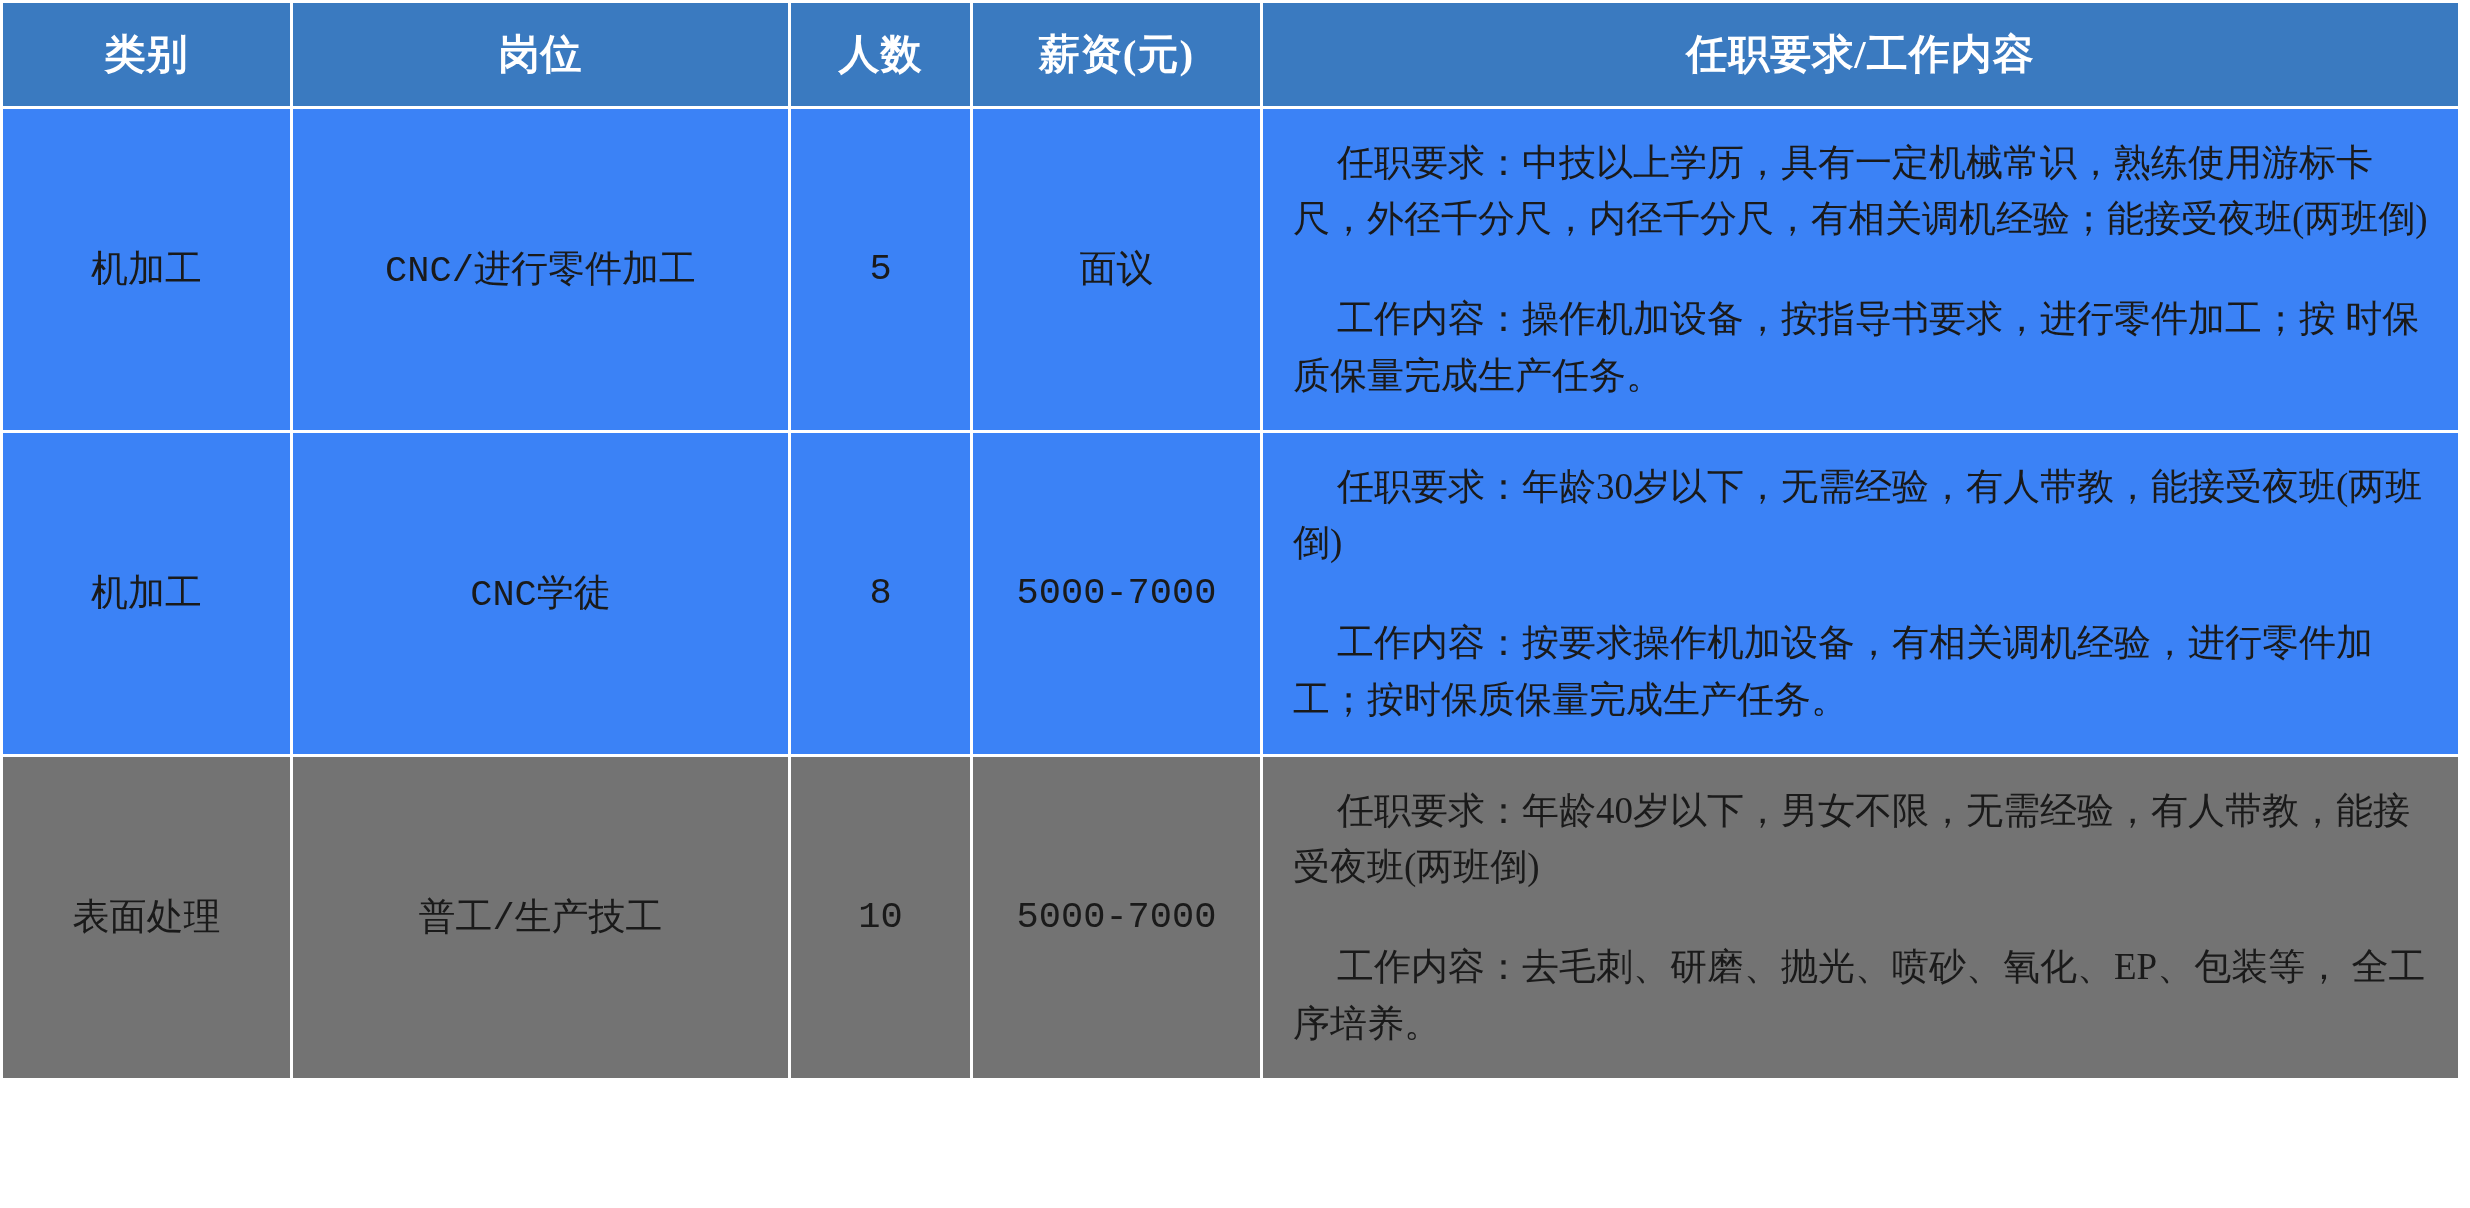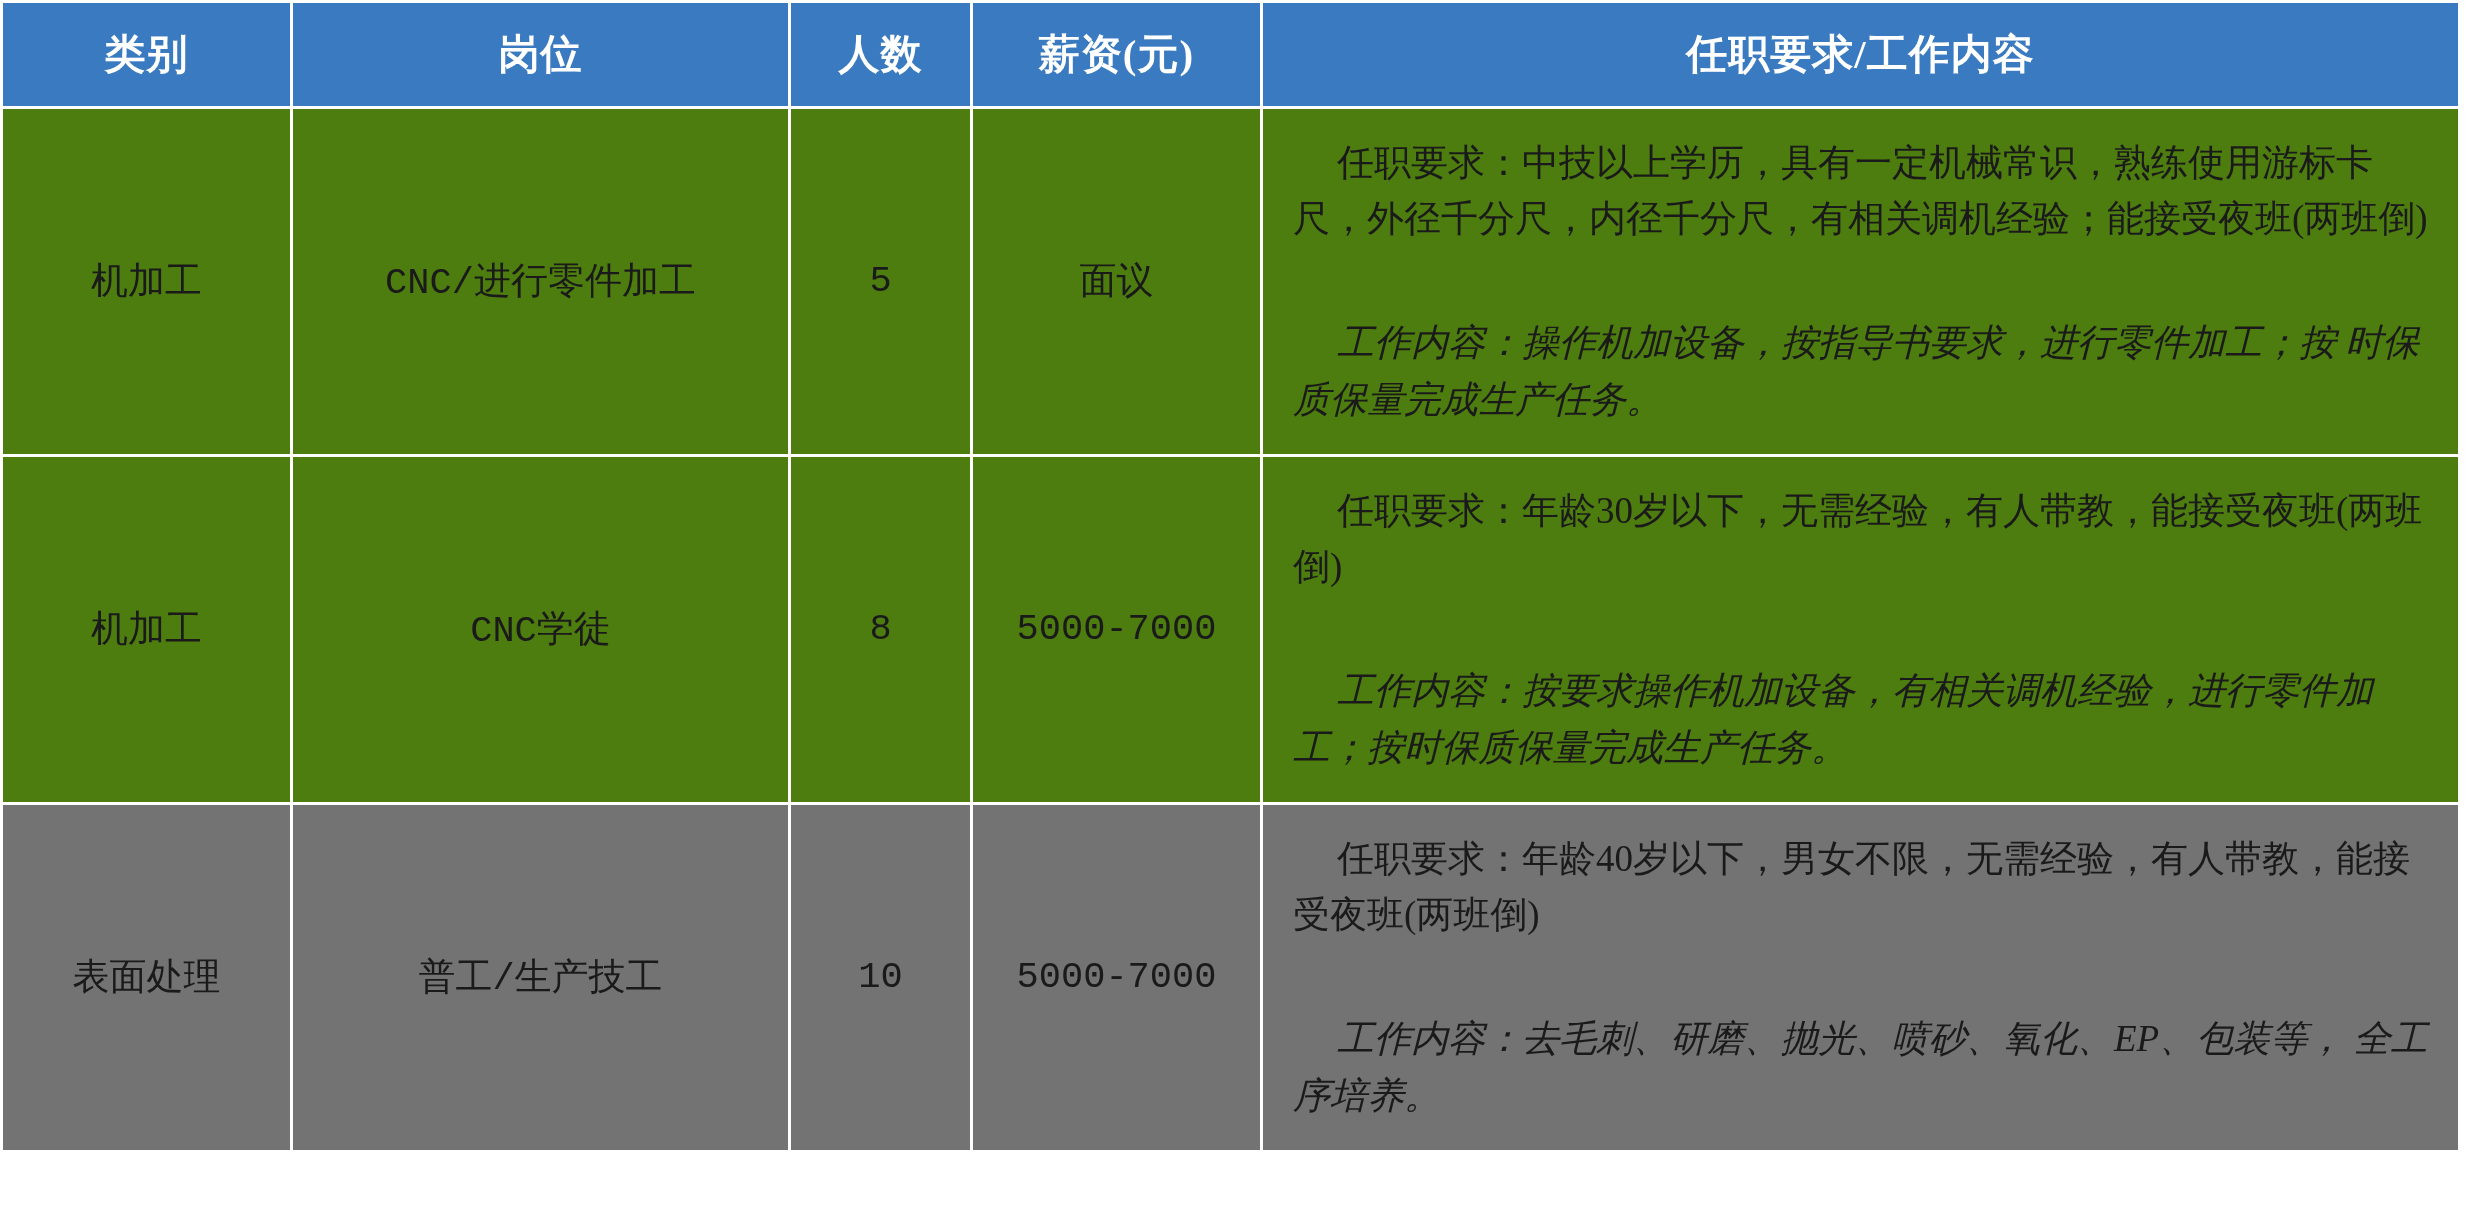--- a/index.html
+++ b/index.html
@@ -46,36 +46,35 @@
     height: 106px;
     letter-spacing: 1px;
     font-family: "Liberation Serif", "DejaVu Serif", serif;
   }
   tbody td {
     font-size: 37px;
     color: #1a1a1a;
     text-align: center;
     font-family: "Liberation Serif", "DejaVu Serif", serif;
   }
-  tr.row-yellow td { background: #4d7c0f; }
+  tr.row-yellow td { background: #3b82f6; }
   tr.row-peach  td { background: #737373; }
 
   td.desc {
     text-align: left;
     padding: 26px 26px 26px 30px;
     line-height: 1.52;
     font-size: 37px;
   }
   td.desc p {
     margin: 0;
     text-indent: 44px;
   }
   td.desc p.gap {
-    margin-top: 68px;
-    font-style: italic;
+    margin-top: 44px;
   }
   td.cell-pad {
     padding: 10px 8px;
     font-family: Liberation Mono, monospace;
   }
 </style>
 </head>
 <body>
 
 <div class="sheet">

